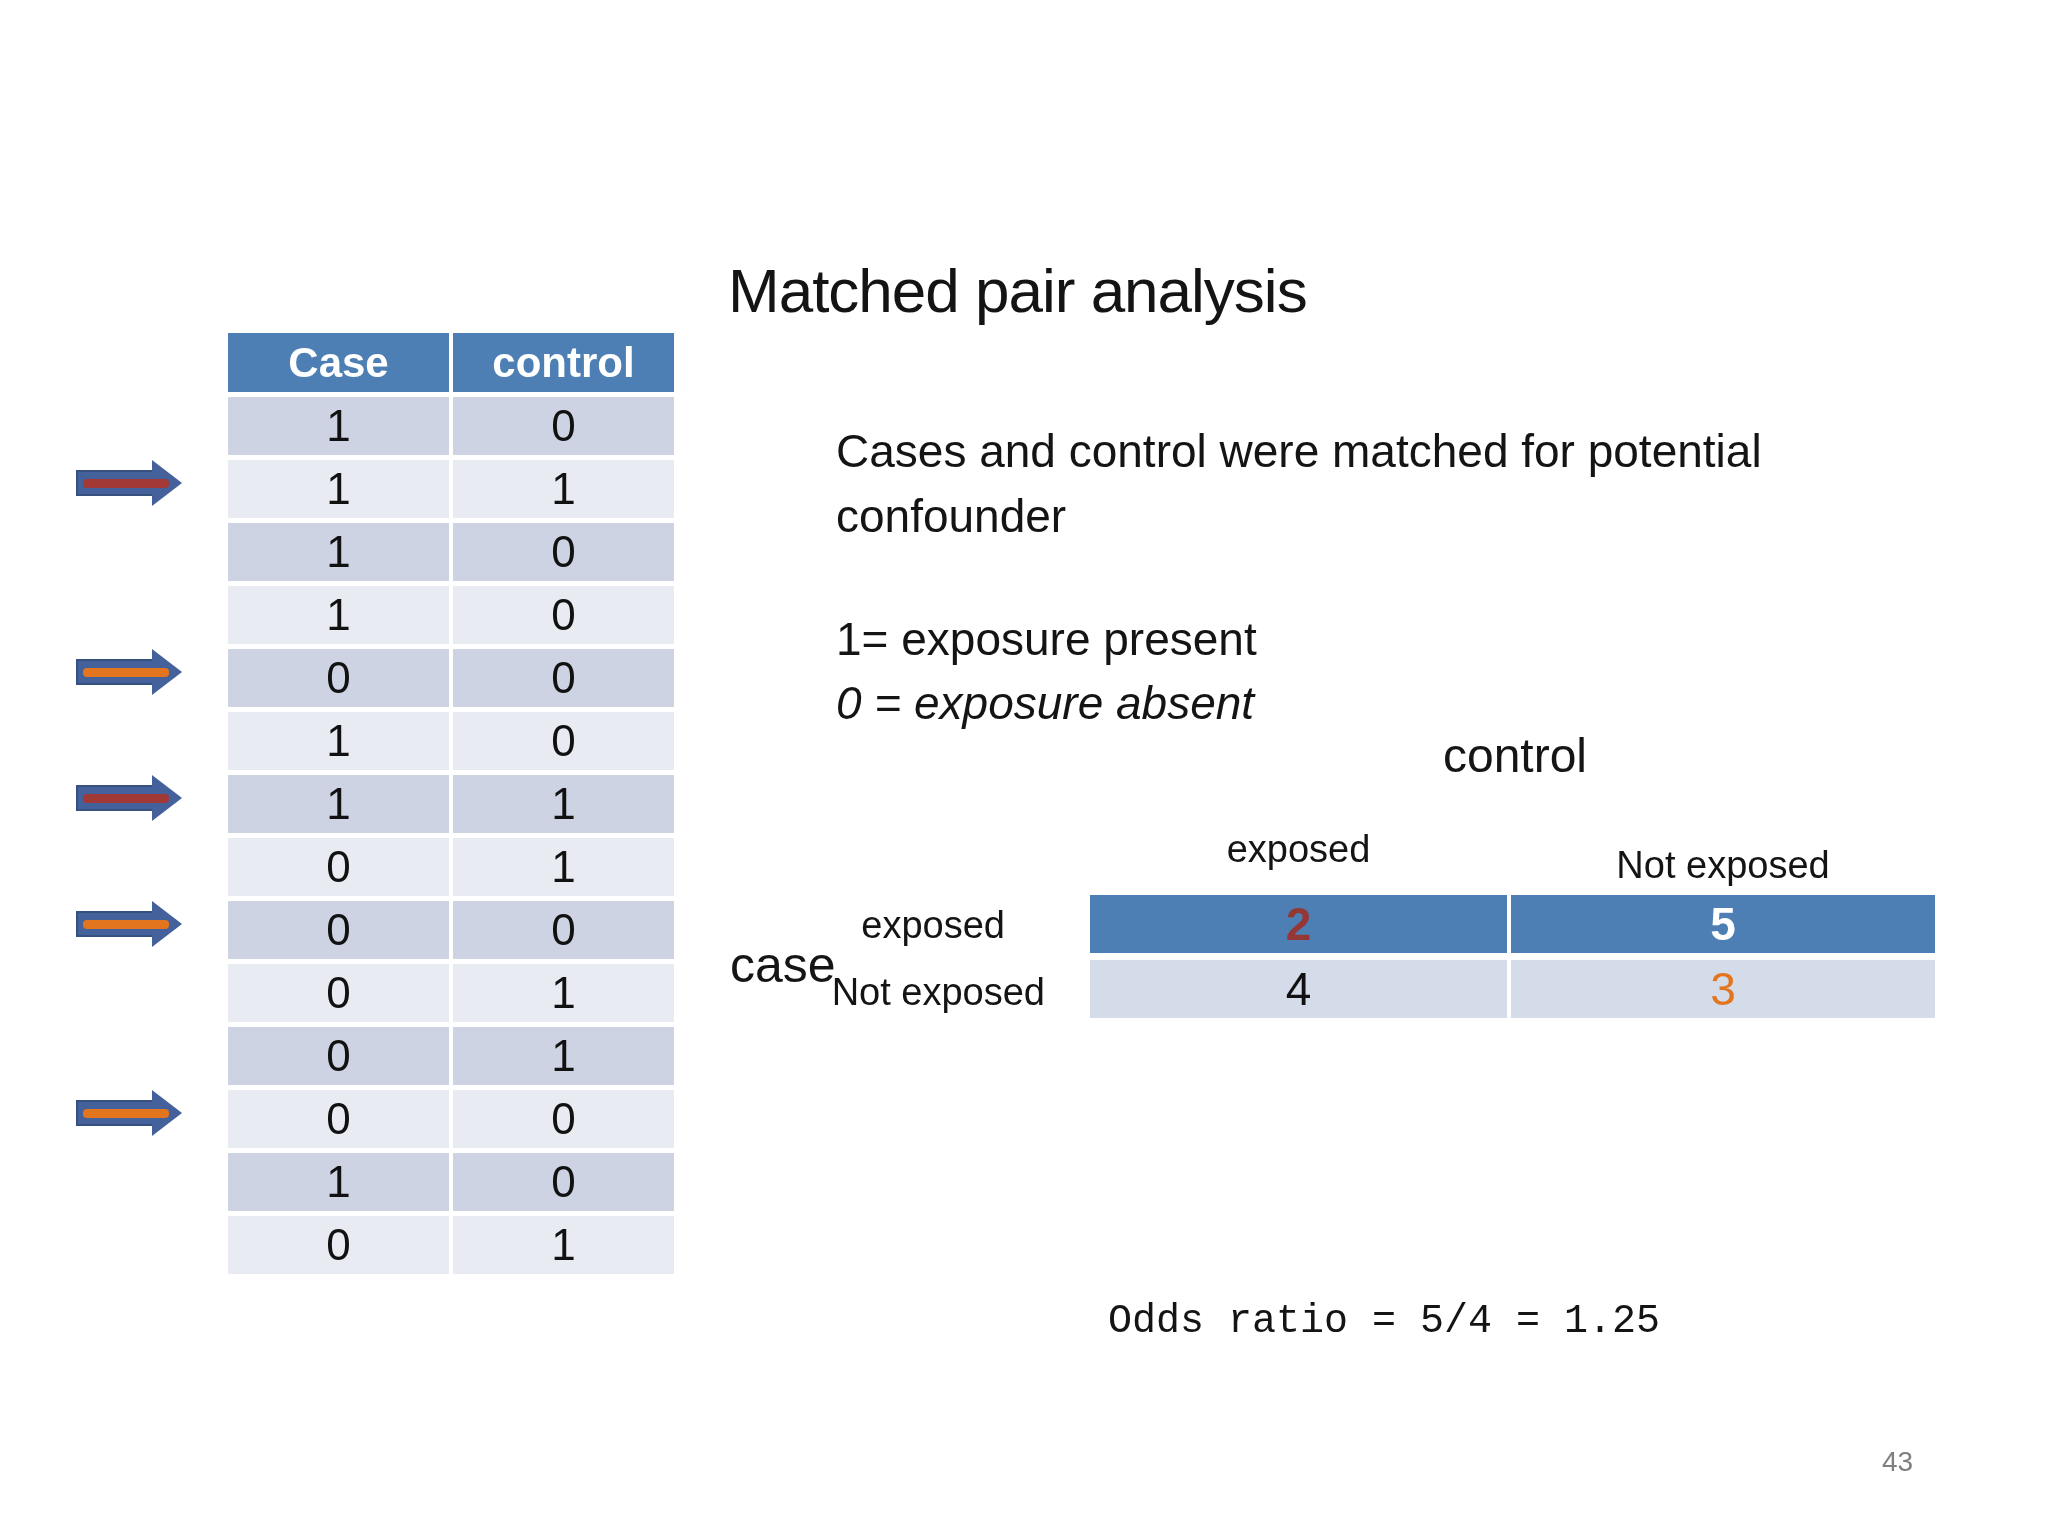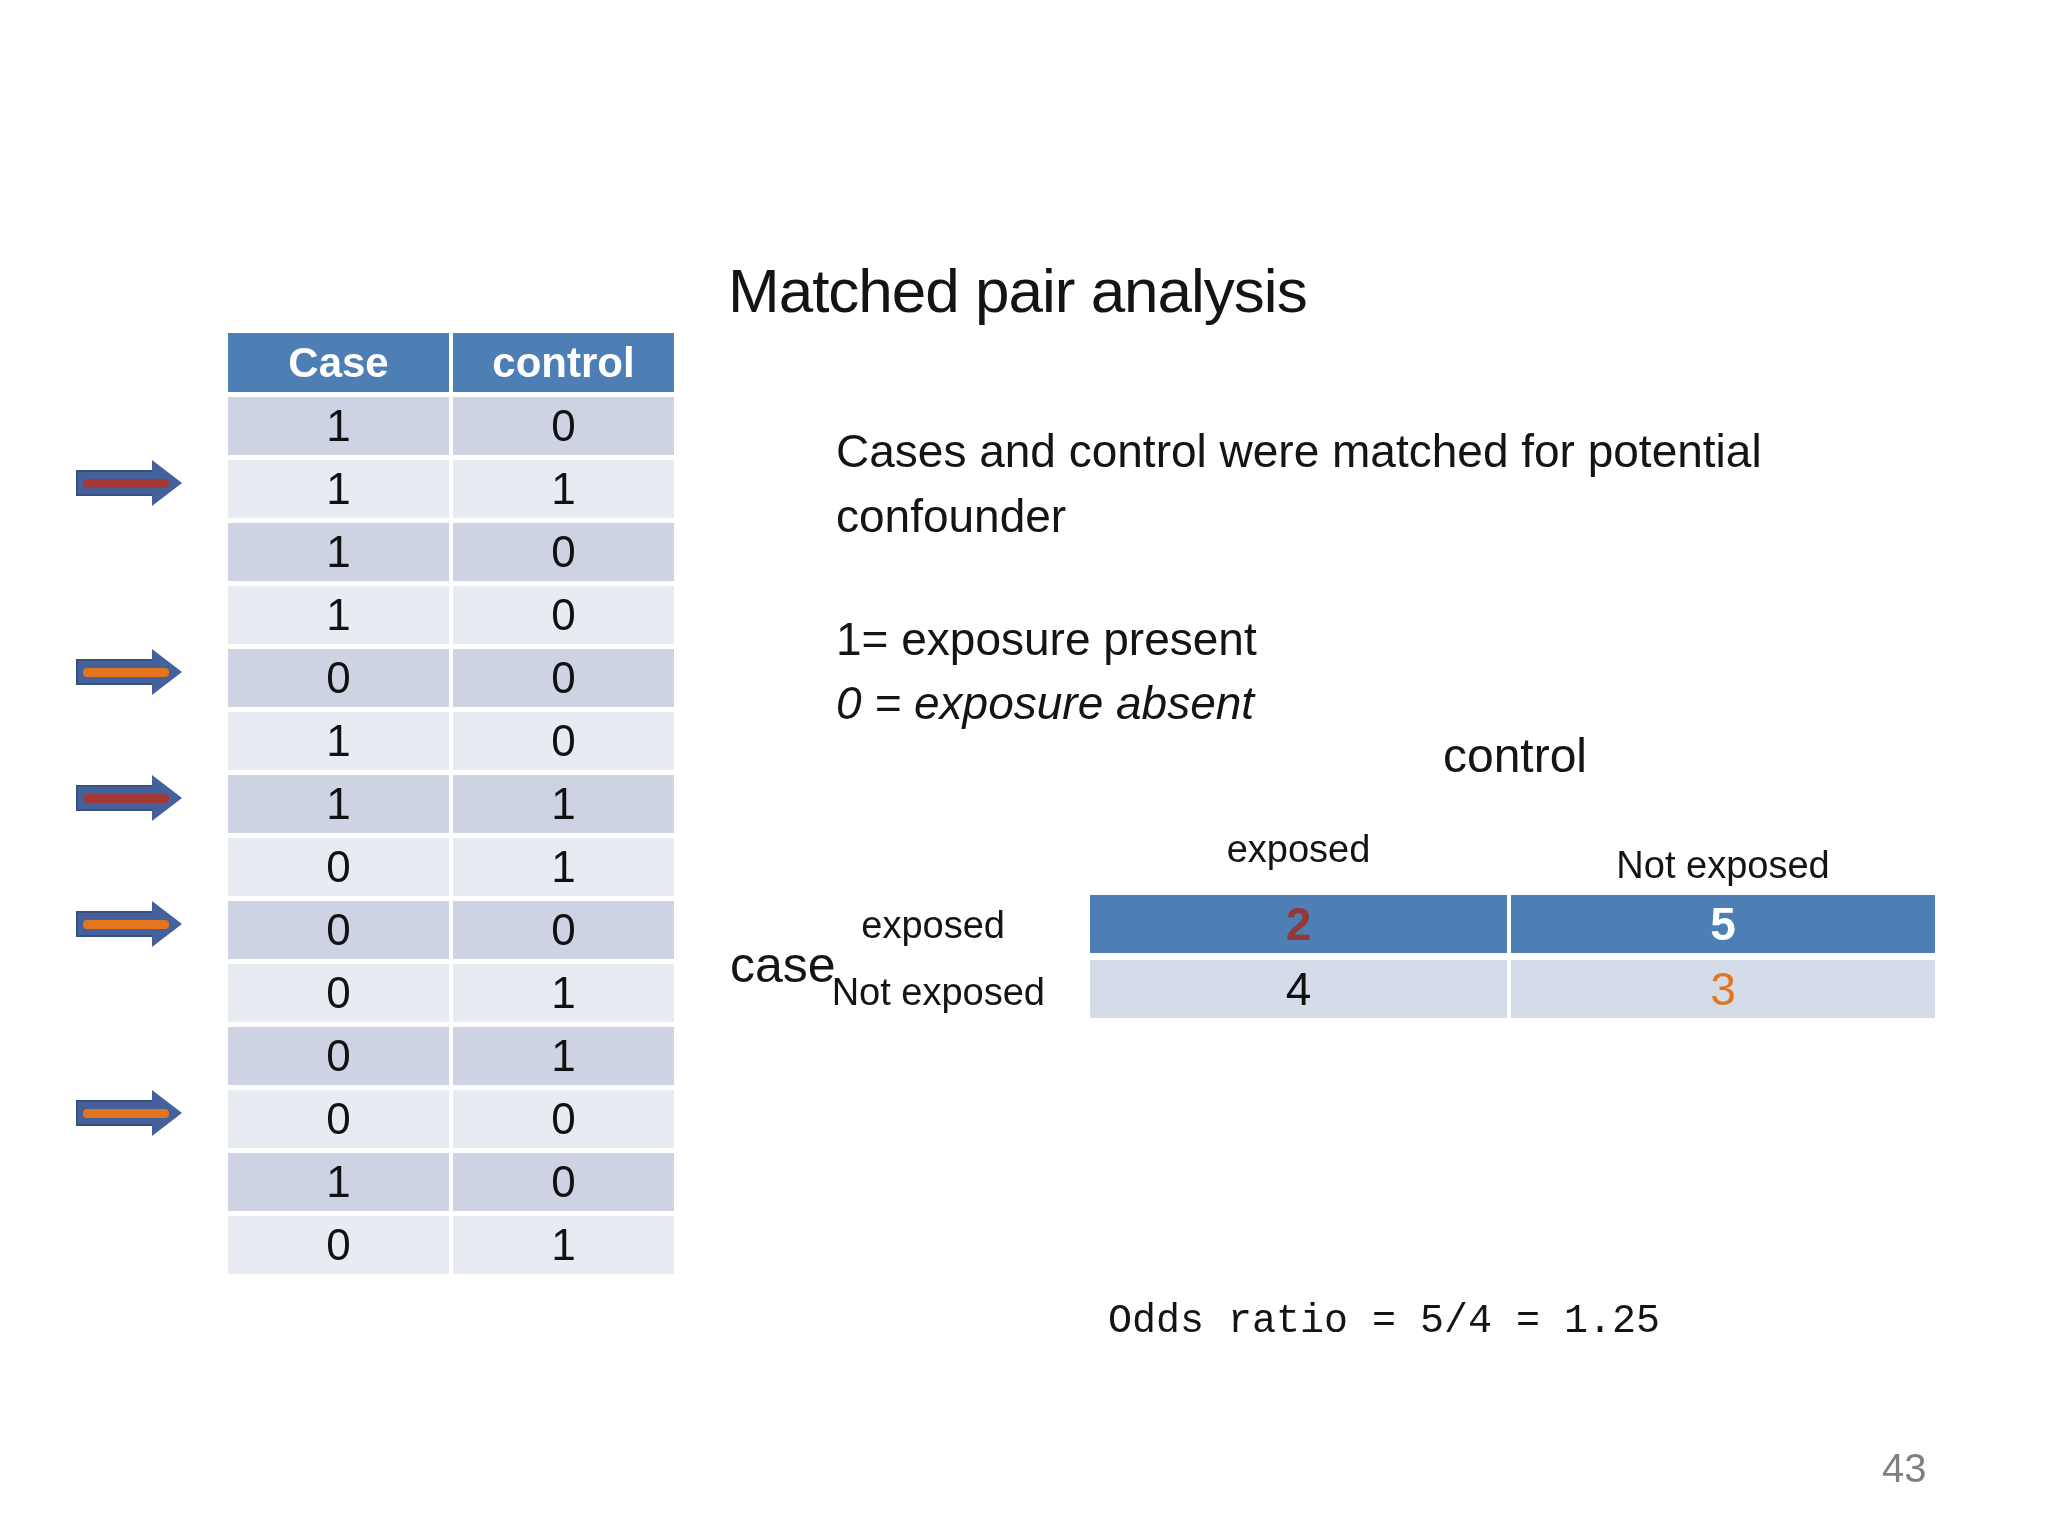--- a/index.html
+++ b/index.html
@@ -39,21 +39,21 @@
   
   .mx-row{position:absolute;left:1090px;width:845px;height:58px;display:flex;gap:4px;}
   .mx-row-top{top:895px;}
   .mx-row-bottom{top:960px;}
   .mx-cell{display:flex;align-items:center;justify-content:center;font-size:46px;}
   .mx-c1{flex:0 0 417px;} .mx-c2{flex:0 0 424px;}
   .mx-row-top .mx-cell{background:#4D7EB4;font-weight:bold;}
   .mx-row-bottom .mx-cell{background:#D5DCE9;}
   
   .odds{left:1108px;top:1299px;font-size:40px;color:#141414;white-space:nowrap;font-family:Liberation Mono, monospace;}
-  .pagenum{left:1882px;top:1446px;font-size:40px;color:#7F7F7F;}
+  .pagenum{left:1882px;top:1446px;font-size:28px;color:#7F7F7F;}
 </style>
 </head>
 <body>
 
 <div class="slide" id="slide">
 
   <div class="abs title">Matched pair analysis</div>
 
   <div class="abs bodyline bl1">Cases and control were matched for potential</div>
   <div class="abs bodyline bl2">confounder</div>

